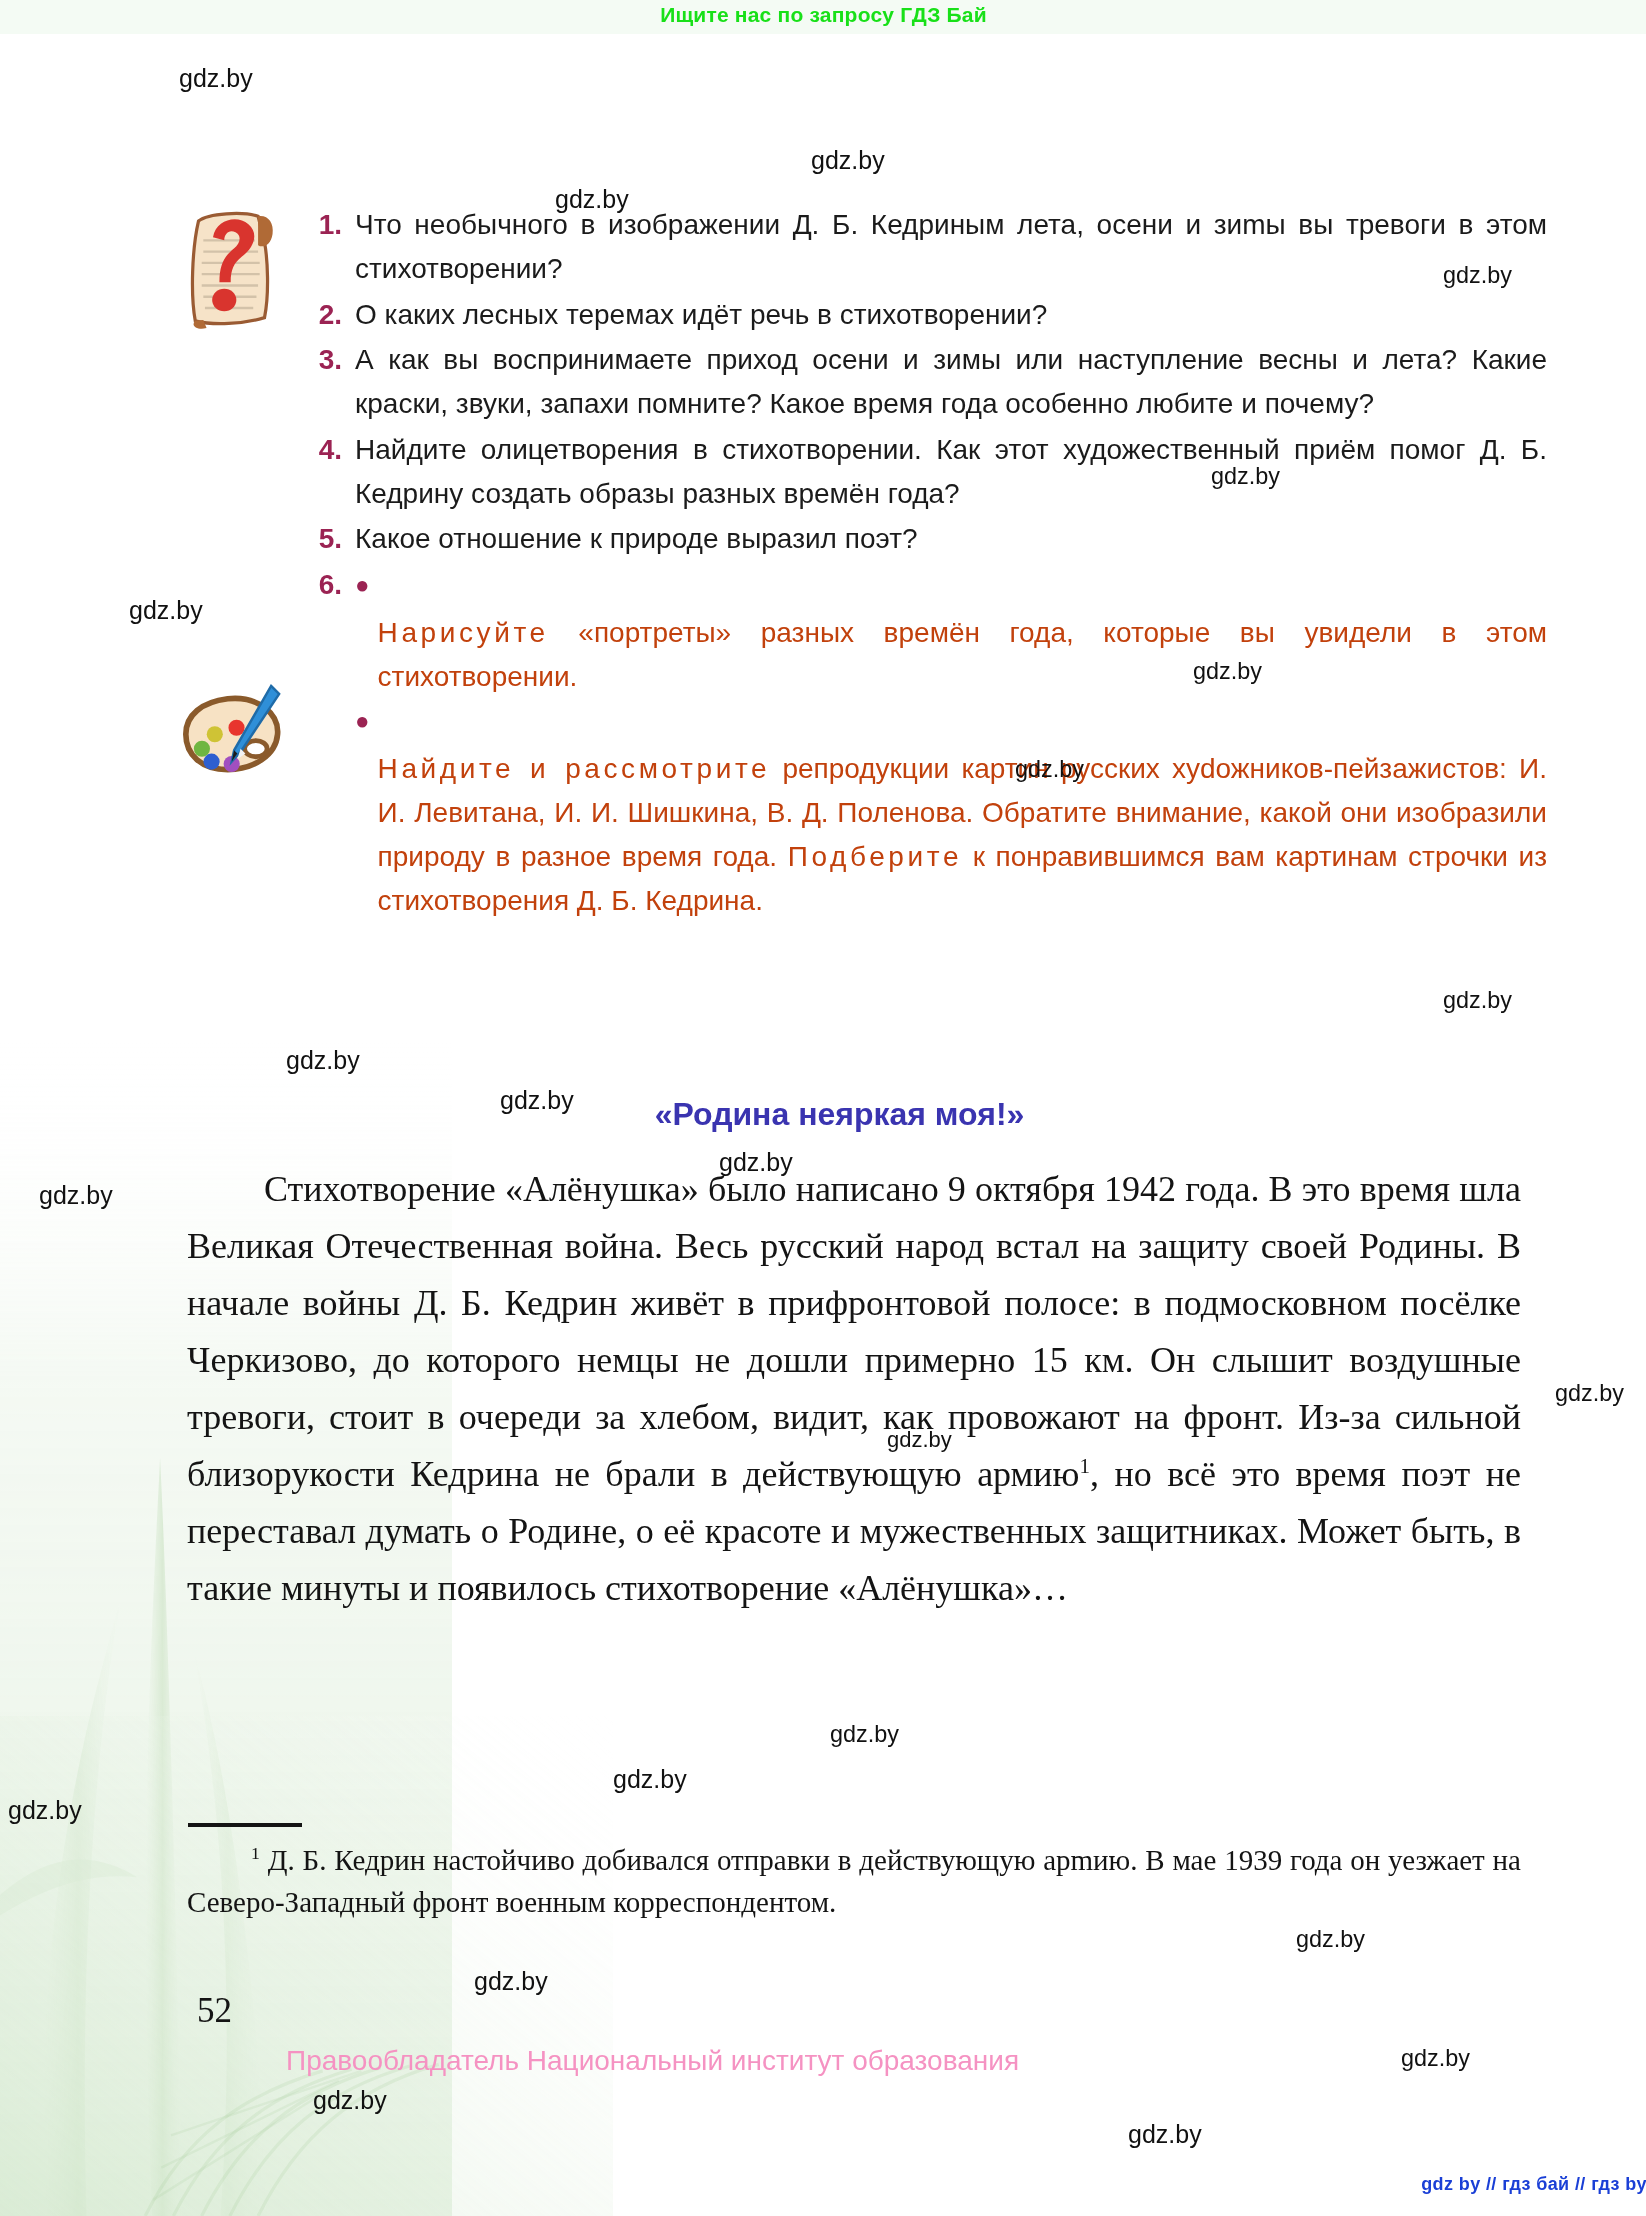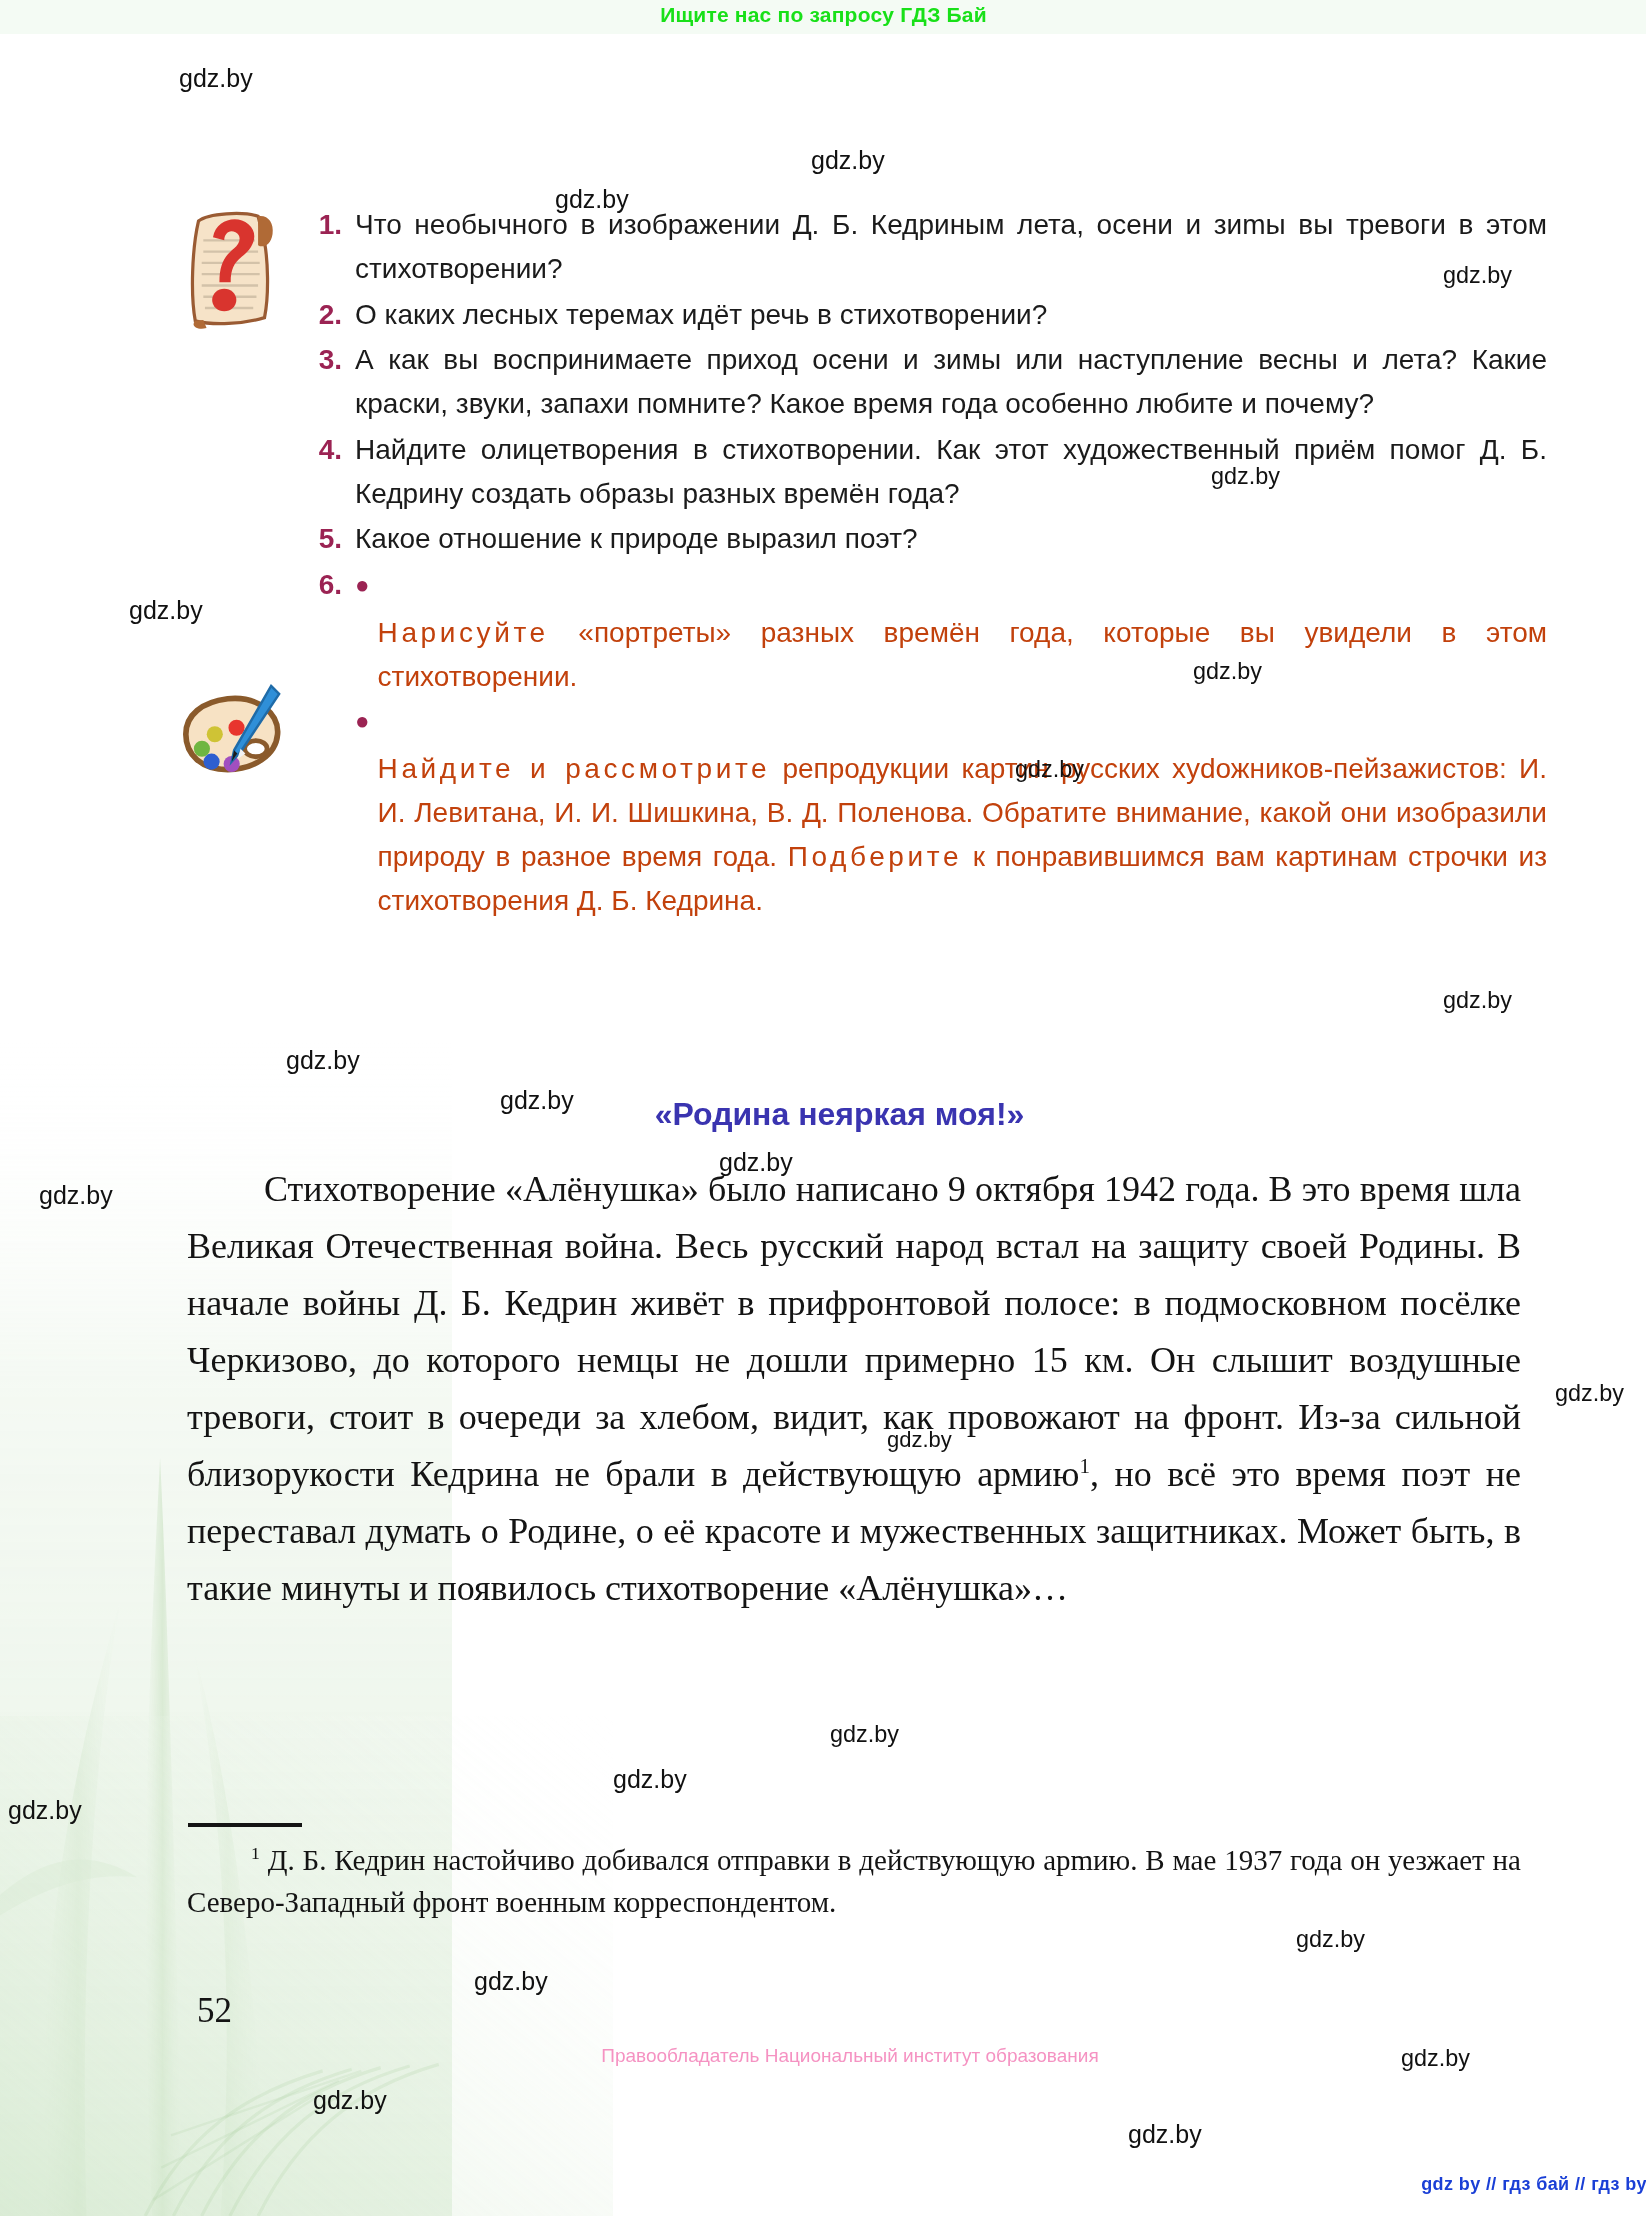--- a/index.html
+++ b/index.html
@@ -224,23 +224,23 @@
     font-size: 35px;
     color: #141414;
   }
 
   
   #copyright {
     position: absolute;
     top: 2045px;
     left: 286px;
     width: 1128px;
-    text-align: center;
-    font-family: "Liberation Sans", sans-serif;
-    font-size: 19px;
+    text-align: left;
+    font-family: "Liberation Sans", sans-serif;
+    font-size: 28px;
     color: #f592c2;
     white-space: nowrap;
   }
 
   
   #site-footer {
     position: absolute;
     top: 2174px;
     left: 0;
     width: 1647px;
@@ -381,21 +381,21 @@
 
       </div>
     </div>
   </div>
 
   <div id="section-heading">«Родина неяркая моя!»</div>
 
   <div id="body-text"><span>Стихотворение «Алёнушка» было написано 9 октября 1942 года. В это время шла Великая Отечественная война. Весь русский народ встал на защиту своей Родины. В начале войны Д. Б. Кедрин живёт в прифронтовой полосе: в подмосковном посёлке Черкизово, до которого немцы не дошли примерно 15 км. Он слышит воздушные тревоги, стоит в очереди за хле­бом, видит, как провожают на фронт. Из-за сильной близору­кости Кедрина не брали в действующую армию</span><sup>1</sup><span>, но всё это время поэт не переставал думать о Родине, о её красоте и мужествен­ных защитниках. Может быть, в такие минуты и появилось стихотворение «Алёнушка»…</span></div>
 
   <div id="footnote-rule"></div>
-  <div id="footnote"><sup>1</sup><span> Д. Б. Кедрин настойчиво добивался отправки в действующую ар­mию. В мае 1937 года он уезжает на Северо-Западный фронт военным корреспондентом.</span></div>
+  <div id="footnote"><sup>1</sup><span> Д. Б. Кедрин настойчиво добивался отправки в действующую ар­mию. В мае 1939 года он уезжает на Северо-Западный фронт военным корреспондентом.</span></div>
 
   <div id="page-number">52</div>
 
   <div id="copyright">Правообладатель Национальный институт образования</div>
 
   <div id="site-footer">gdz by  //  гдз бай  //  гдз by</div>
 
 </div>
 
 <div id="wm-layer">

